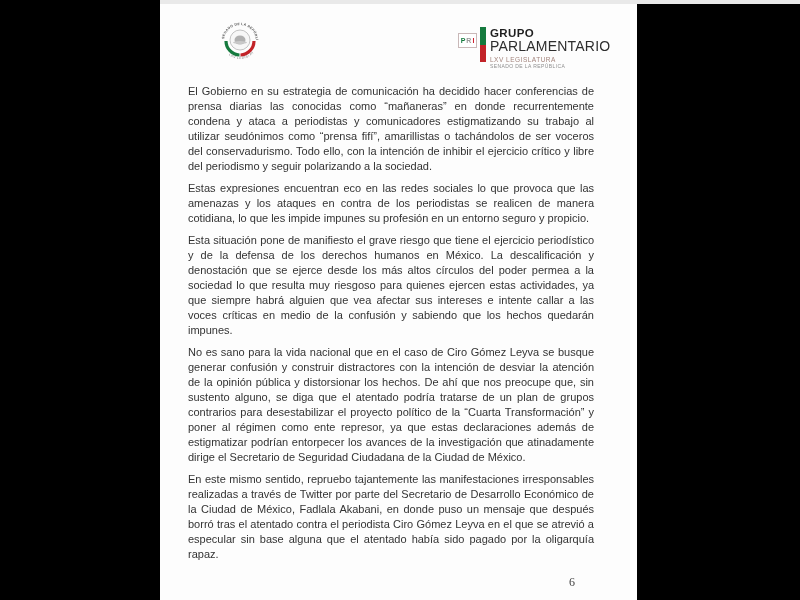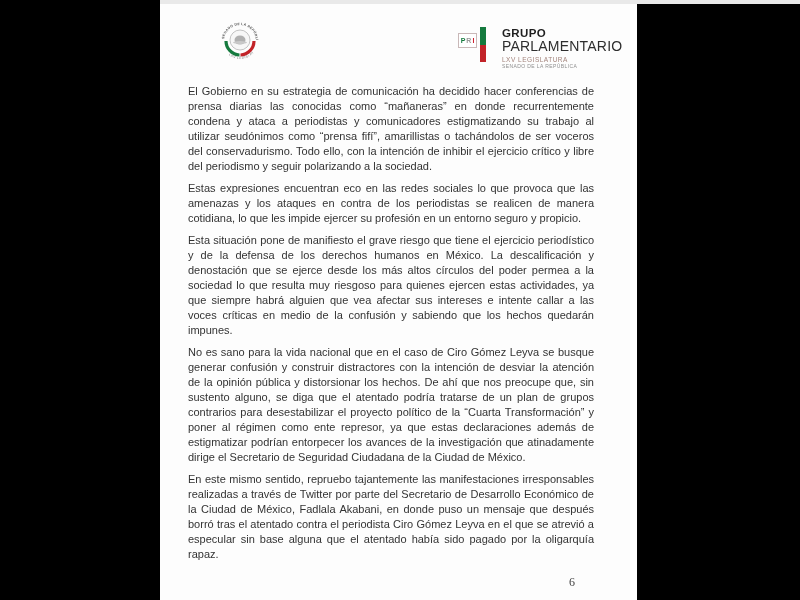--- a/index.html
+++ b/index.html
@@ -25,21 +25,21 @@
     background:#fff;border:1px solid #c9b8b8;
     display:flex;align-items:center;justify-content:center;gap:1px;
     font-size:7px;font-weight:bold;line-height:1;
   }
   .pri .p{color:#157a3e;}
   .pri .r{color:#9a9a9a;}
   .pri .i{color:#cf2030;}
   .bar{width:6px;height:35px;margin-left:3px;display:flex;flex-direction:column;}
   .bar .g{flex:1;background:#157a3e;}
   .bar .rd{flex:1;background:#c22328;}
-  .gp-text{margin-left:16px;display:flex;flex-direction:column;}
+  .gp-text{margin-left:4px;display:flex;flex-direction:column;}
   .gp-l1{font-size:11.5px;font-weight:bold;letter-spacing:.4px;color:#1f1f1f;line-height:1.05;}
   .gp-l2{font-size:14px;font-weight:400;letter-spacing:.2px;color:#2e2e2e;line-height:1.05;}
   .gp-l3{font-size:6.5px;letter-spacing:.5px;color:#a3847c;margin-top:2px;line-height:1.1;}
   .gp-l4{font-size:5px;letter-spacing:.4px;color:#8e8e8e;line-height:1.2;}
   
   .body-text{
     position:absolute;left:28px;top:80px;width:406px;
     color:#333;
   }
   .body-text p{
@@ -94,20 +94,20 @@
     <div class="gp-text">
       <span class="gp-l1">GRUPO</span>
       <span class="gp-l2">PARLAMENTARIO</span>
       <span class="gp-l3">LXV LEGISLATURA</span>
       <span class="gp-l4">SENADO DE LA REPÚBLICA</span>
     </div>
   </div>
 
   <main class="body-text">
     <p>El Gobierno en su estrategia de comunicación ha decidido hacer conferencias de prensa diarias las conocidas como “mañaneras” en donde recurrentemente condena y ataca a periodistas y comunicadores estigmatizando su trabajo al utilizar seudónimos como “prensa fifí”, amarillistas o tachándolos de ser voceros del conservadurismo. Todo ello, con la intención de inhibir el ejercicio crítico y libre del periodismo y seguir polarizando a la sociedad.</p>
-    <p>Estas expresiones encuentran eco en las redes sociales lo que provoca que las amenazas y los ataques en contra de los periodistas se realicen de manera cotidiana, lo que les impide ejercer su profesión en un entorno seguro y propicio.</p>
+    <p>Estas expresiones encuentran eco en las redes sociales lo que provoca que las amenazas y los ataques en contra de los periodistas se realicen de manera cotidiana, lo que les impide impunes su profesión en un entorno seguro y propicio.</p>
     <p>Esta situación pone de manifiesto el grave riesgo que tiene el ejercicio periodístico y de la defensa de los derechos humanos en México. La descalificación y denostación que se ejerce desde los más altos círculos del poder permea a la sociedad lo que resulta muy riesgoso para quienes ejercen estas actividades, ya que siempre habrá alguien que vea afectar sus intereses e intente callar a las voces críticas en medio de la confusión y sabiendo que los hechos quedarán impunes.</p>
     <p>No es sano para la vida nacional que en el caso de Ciro Gómez Leyva se busque generar confusión y construir distractores con la intención de desviar la atención de la opinión pública y distorsionar los hechos. De ahí que nos preocupe que, sin sustento alguno, se diga que el atentado podría tratarse de un plan de grupos contrarios para desestabilizar el proyecto político de la “Cuarta Transformación” y poner al régimen como ente represor, ya que estas declaraciones además de estigmatizar podrían entorpecer los avances de la investigación que atinadamente dirige el Secretario de Seguridad Ciudadana de la Ciudad de México.</p>
     <p>En este mismo sentido, repruebo tajantemente las manifestaciones irresponsables realizadas a través de Twitter por parte del Secretario de Desarrollo Económico de la Ciudad de México, Fadlala Akabani, en donde puso un mensaje que después borró tras el atentado contra el periodista Ciro Gómez Leyva en el que se atrevió a especular sin base alguna que el atentado había sido pagado por la oligarquía rapaz.</p>
   </main>
 
   <div class="page-number">6</div>
 </div>
 
 </body></html>

